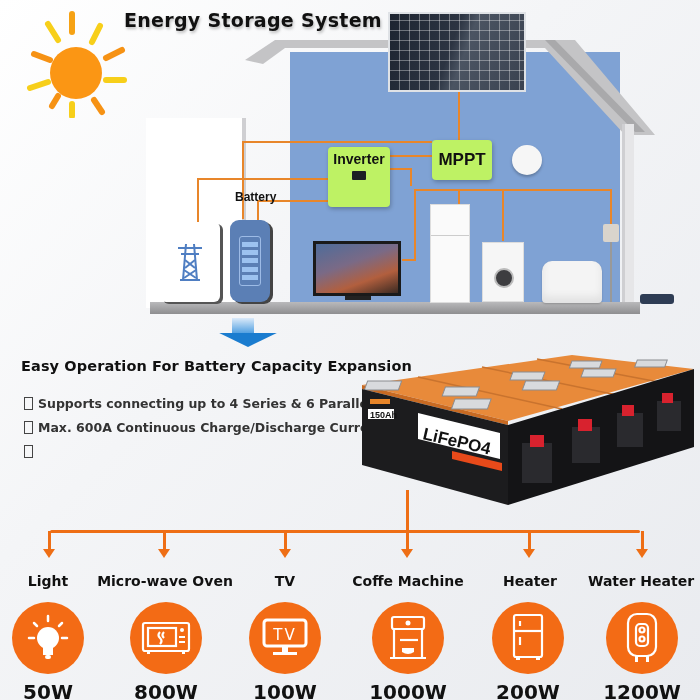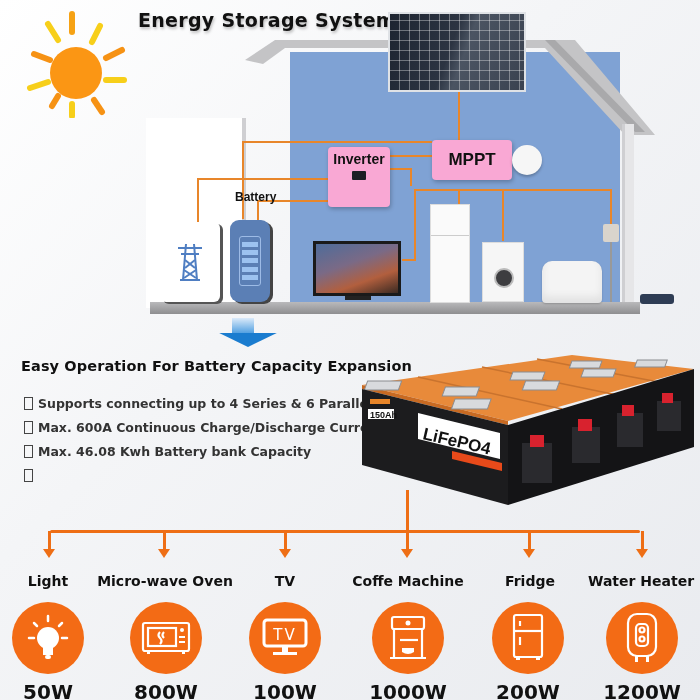--- a/index.html
+++ b/index.html
@@ -6,21 +6,21 @@
   html, body { width: 700px; height: 700px; overflow: hidden; }
   body {
     position: relative;
     background: linear-gradient(135deg, #ffffff 0%, #f4f5f7 40%, #e9ebef 100%);
     font-family: "DejaVu Sans", sans-serif;
   }
   .abs { position: absolute; }
 
   
   .title {
-    left: 138px; top: 9px;
+    left: 124px; top: 9px;
     font-family: "DejaVu Sans", sans-serif;
     font-weight: bold; font-size: 19px; color: #111;
     letter-spacing: 0.3px;
     text-shadow: 1px 2px 3px rgba(0,0,0,0.25);
   }
 
   
   .house-wall {
     left: 146px; top: 118px; width: 100px; height: 190px; background: #fff;
     border-right: 4px solid #cfcfd2;
@@ -44,28 +44,28 @@
     background:
       repeating-linear-gradient(90deg, transparent 0 9px, rgba(255,255,255,0.35) 9px 10px),
       repeating-linear-gradient(0deg, transparent 0 9px, rgba(255,255,255,0.35) 9px 10px),
       linear-gradient(110deg, #1d2430 0%, #2c3442 45%, #4b5462 55%, #3a4250 100%);
     border: 2px solid #dfe2e6;
   }
 
   .wire { background: #e8862a; position: absolute; }
 
   .box-label {
-    position: absolute; background: #f9a8d4; border-radius: 4px;
+    position: absolute; background: #bef264; border-radius: 4px;
     display: flex; align-items: center; justify-content: center;
     font-family: "Liberation Sans", sans-serif; font-weight: bold; color: #111;
     box-shadow: 1px 2px 4px rgba(0,0,0,0.25);
   }
   .inverter { left: 328px; top: 147px; width: 62px; height: 60px; flex-direction: column; justify-content: flex-start; padding-top: 4px; font-size: 14px; }
   .inverter .screen { width: 14px; height: 9px; background: #1c1f24; margin-top: 4px; border-radius: 1px; }
-  .mppt { left: 432px; top: 140px; width: 80px; height: 40px; font-size: 17px; }
+  .mppt { left: 432px; top: 140px; width: 60px; height: 40px; font-size: 17px; }
 
   .battery-label {
     left: 203px; top: 190px; font-family: "Liberation Sans", sans-serif;
     font-weight: bold; font-size: 12px; color: #111; padding-left: 32px;
   }
   .grid-box {
     left: 160px; top: 222px; width: 60px; height: 80px; background: #fff;
     border-radius: 6px; box-shadow: 3px 2px 0 #555;
     display: flex; align-items: center; justify-content: center;
   }
@@ -220,24 +220,20 @@
   <div class="feature">
       <span class="chk"></span>
       <span>Supports connecting up to 4 Series &amp; 6 Parallel</span>
     </div>
   <div class="feature">
       <span class="chk"></span>
       <span>Max. 600A Continuous Charge/Discharge Current</span>
     </div>
   <div class="feature">
       <span class="chk"></span>
-      <span>Max. 46.08 Kwh Battery bank Capacity</span>
-    </div>
-  <div class="feature">
-      <span class="chk"></span>
     </div>
 </div>
 
 <svg class="abs product" viewBox="0 0 345 160" width="345" height="160">
 
   <polygon points="10,38 220,8 342,22 156,74" fill="#e88a3a"></polygon>
   <polygon points="10,38 156,74 156,78 10,42" fill="#c86a22"></polygon>
   <line x1="66" y1="30" x2="210" y2="62" stroke="#c9732e" stroke-width="1.5"></line>
   <line x1="130" y1="20" x2="265" y2="48" stroke="#c9732e" stroke-width="1.5"></line>
   <line x1="185" y1="12" x2="312" y2="36" stroke="#c9732e" stroke-width="1.5"></line>
@@ -355,21 +351,21 @@
         <circle cx="20" cy="9" r="2.5" fill="#fff"></circle>
         <path d="M14 34 h12 v4 q-6 4 -12 0 z" fill="#fff"></path>
       </svg>
   </div>
   <div class="appl-watt" style="left:408px">1000W</div>
 </div>
 
 <div>
   <div class="orange-drop" style="left:528px;top:531px;height:20px"></div>
   <div class="orange-tip" style="left:523px;top:549px"></div>
-  <div class="appl-name" style="left:530px">Fridge</div>
+  <div class="appl-name" style="left:530px">Heater</div>
   <div class="appl-circle" style="left:528px">
     <svg width="34" height="50" viewBox="0 0 34 50">
         <g fill="none" stroke="#fff" stroke-width="2.2">
           <rect x="3" y="2" width="28" height="42" rx="2"></rect>
           <line x1="3" y1="18" x2="31" y2="18"></line>
           <line x1="9" y1="8" x2="9" y2="13"></line>
           <line x1="9" y1="24" x2="9" y2="32"></line>
         </g>
         <rect x="5" y="44" width="4" height="3" fill="#fff"></rect>
         <rect x="25" y="44" width="4" height="3" fill="#fff"></rect>

